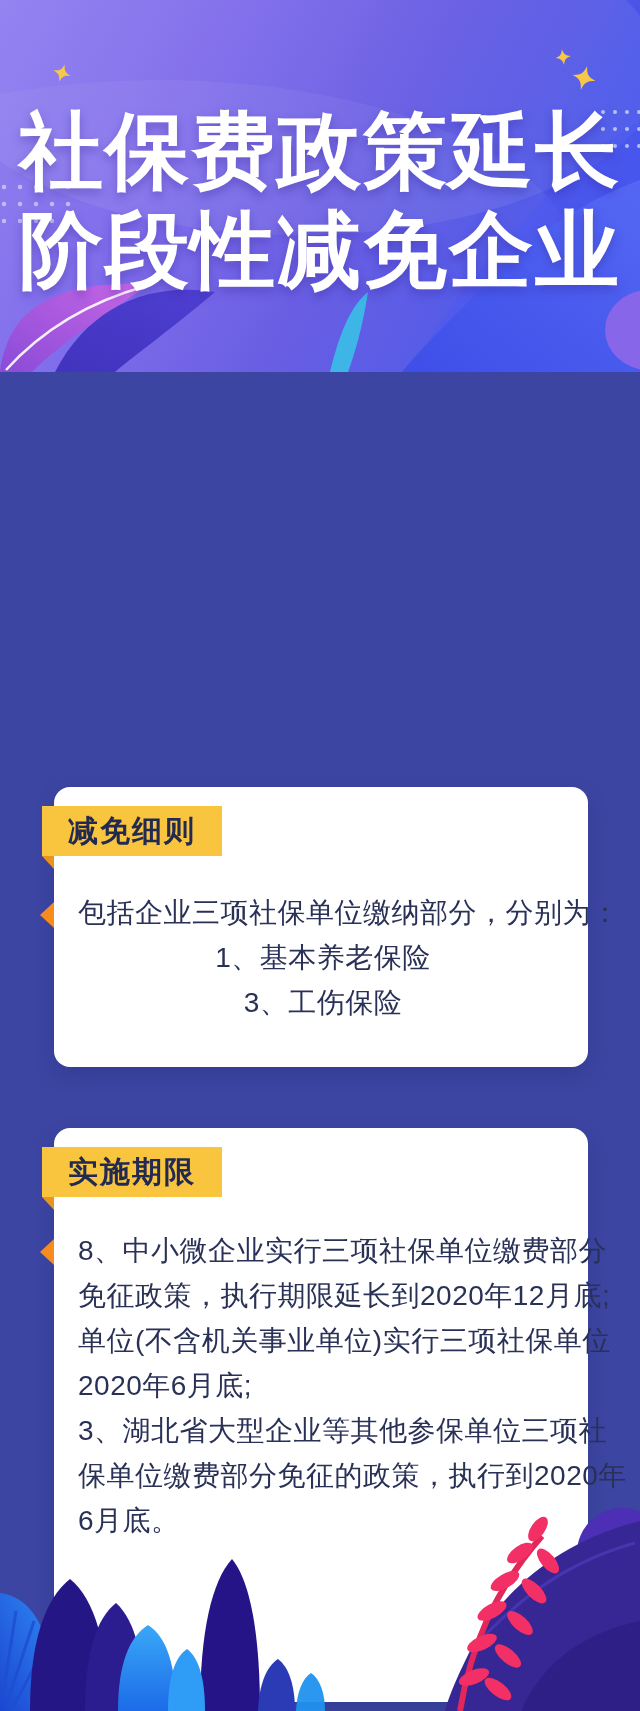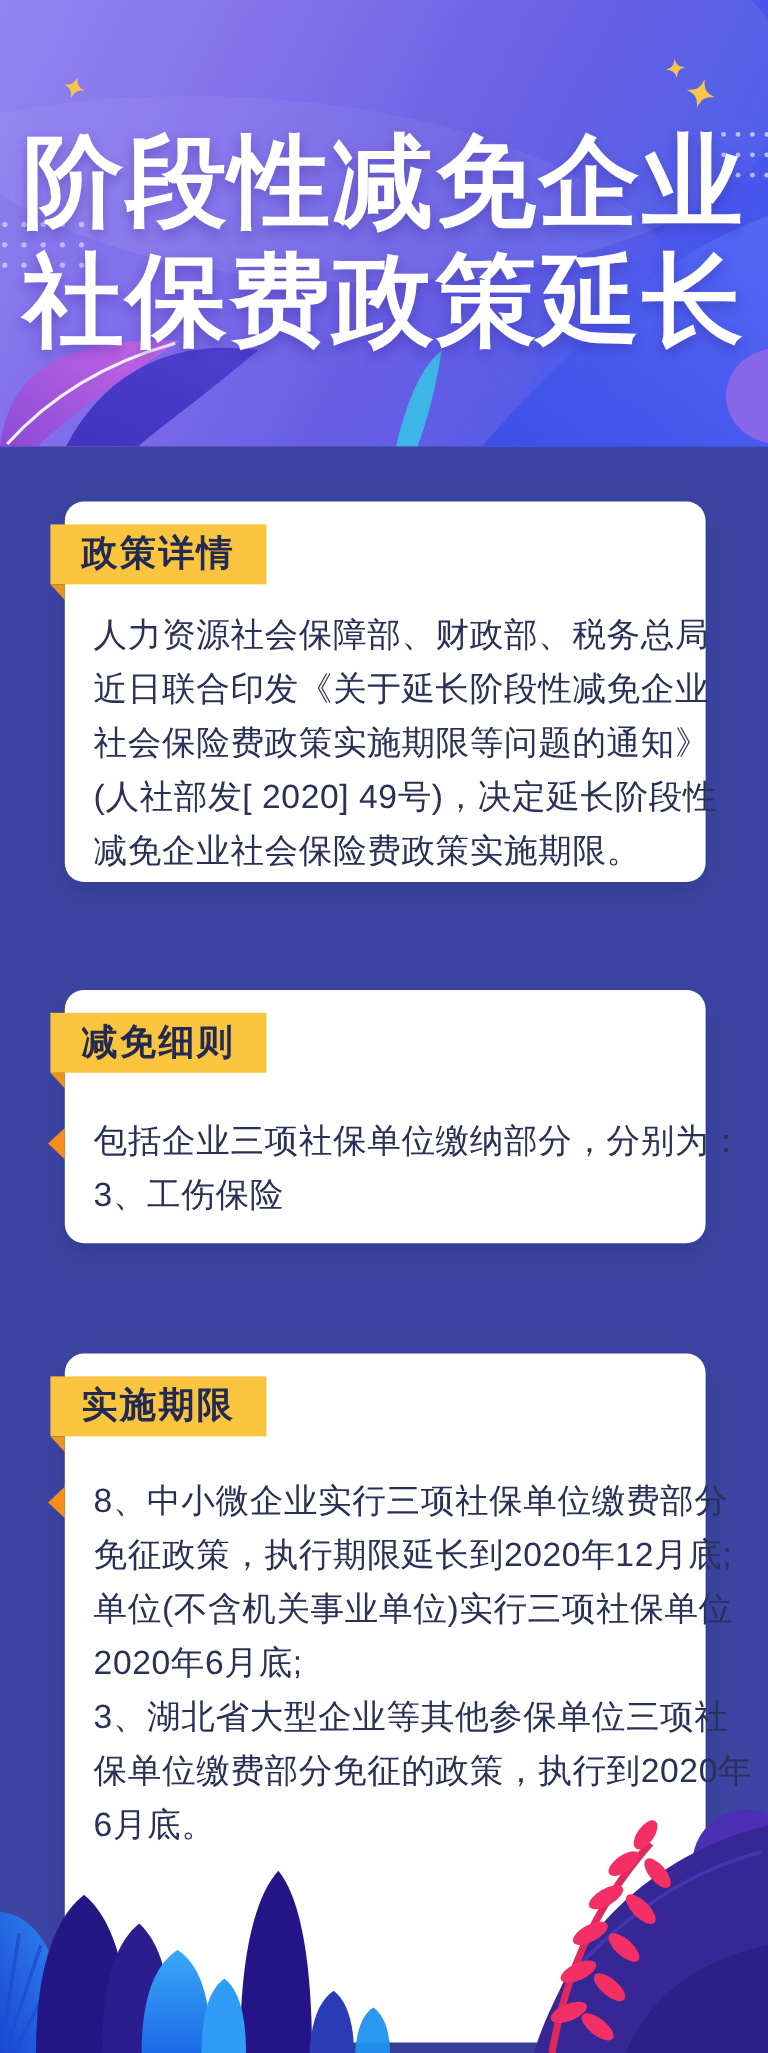--- a/index.html
+++ b/index.html
@@ -19,21 +19,21 @@
     text-align:center;color:#ffffff;font-weight:900;
     font-size:84px;line-height:99px;letter-spacing:2px;
     text-shadow:0 5px 10px rgba(50,35,150,.35);
   }
   
   .card{
     position:absolute;left:54px;width:534px;background:#FFFFFF;
     border-radius:16px;box-shadow:0 8px 20px rgba(18,24,90,.20);
   }
   #card1{top:418px;height:317px;}
-  #card2{top:825px;height:211px;}
+  #card2{top:787px;height:280px;}
   #card3{top:1128px;height:574px;}
   .tag{
     position:absolute;left:-12px;top:19px;height:50px;
     background:#F9C53F;color:#232A52;
     font-size:30px;font-weight:700;line-height:50px;
     padding:0 26px;letter-spacing:2px;white-space:nowrap;
   }
   .tag::after{
     content:"";position:absolute;left:0;top:50px;width:0;height:0;
     border-top:13px solid #E8941F;border-left:12px solid transparent;
@@ -43,21 +43,21 @@
     border-right:14px solid #F78C1E;
     border-top:13px solid transparent;border-bottom:13px solid transparent;
   }
   #card2 .diamond{top:115px;}
   #card3 .diamond{top:111px;}
   .card-text{
     position:absolute;left:24px;right:20px;
     color:#2A3157;font-size:28px;line-height:45px;letter-spacing:.5px;
   }
   #card1 .card-text{top:88px;}
-  #card2 .card-text{top:103px;}
+  #card2 .card-text{top:103px;text-align:center;}
   #card3 .card-text{top:100px;}
   .card-text div{white-space:nowrap;}
   
   .footer-decor{position:absolute;left:0;bottom:0;}
 </style>
 </head>
 <body>
 
 <div class="poster">
 
@@ -126,41 +126,32 @@
           <circle cx="627" cy="129" r="2"></circle>
           <circle cx="639" cy="129" r="2"></circle>
         <circle cx="603" cy="146" r="2"></circle>
           <circle cx="615" cy="146" r="2"></circle>
           <circle cx="627" cy="146" r="2"></circle>
           <circle cx="639" cy="146" r="2"></circle>
       </g>
     </svg>
 
     <div class="title">
+      <div>社保费政策延长</div>
       <div>阶段性减免企业</div>
-      <div>社保费政策延长</div>
     </div>
   </div>
 
-  <div class="card" id="card1">
-    <div class="tag">政策详情</div>
-    <div class="card-text">
-      <div>人力资源社会保障部、财政部、税务总局</div>
-      <div>近日联合印发《关于延长阶段性减免企业</div>
-      <div>社会保险费政策实施期限等问题的通知》</div>
-      <div>(人社部发[ 2020] 49号)，决定延长阶段性</div>
-      <div>减免企业社会保险费政策实施期限。</div>
-    </div>
-  </div>
 
   <div class="card" id="card2">
     <div class="tag">减免细则</div>
     <div class="diamond"></div>
     <div class="card-text">
       <div>包括企业三项社保单位缴纳部分，分别为：</div>
+      <div>1、基本养老保险</div>
       <div>3、工伤保险</div>
     </div>
   </div>
 
   <div class="card" id="card3">
     <div class="tag">实施期限</div>
     <div class="diamond"></div>
     <div class="card-text">
       <div>8、中小微企业实行三项社保单位缴费部分</div>
       <div>免征政策，执行期限延长到2020年12月底;</div>

